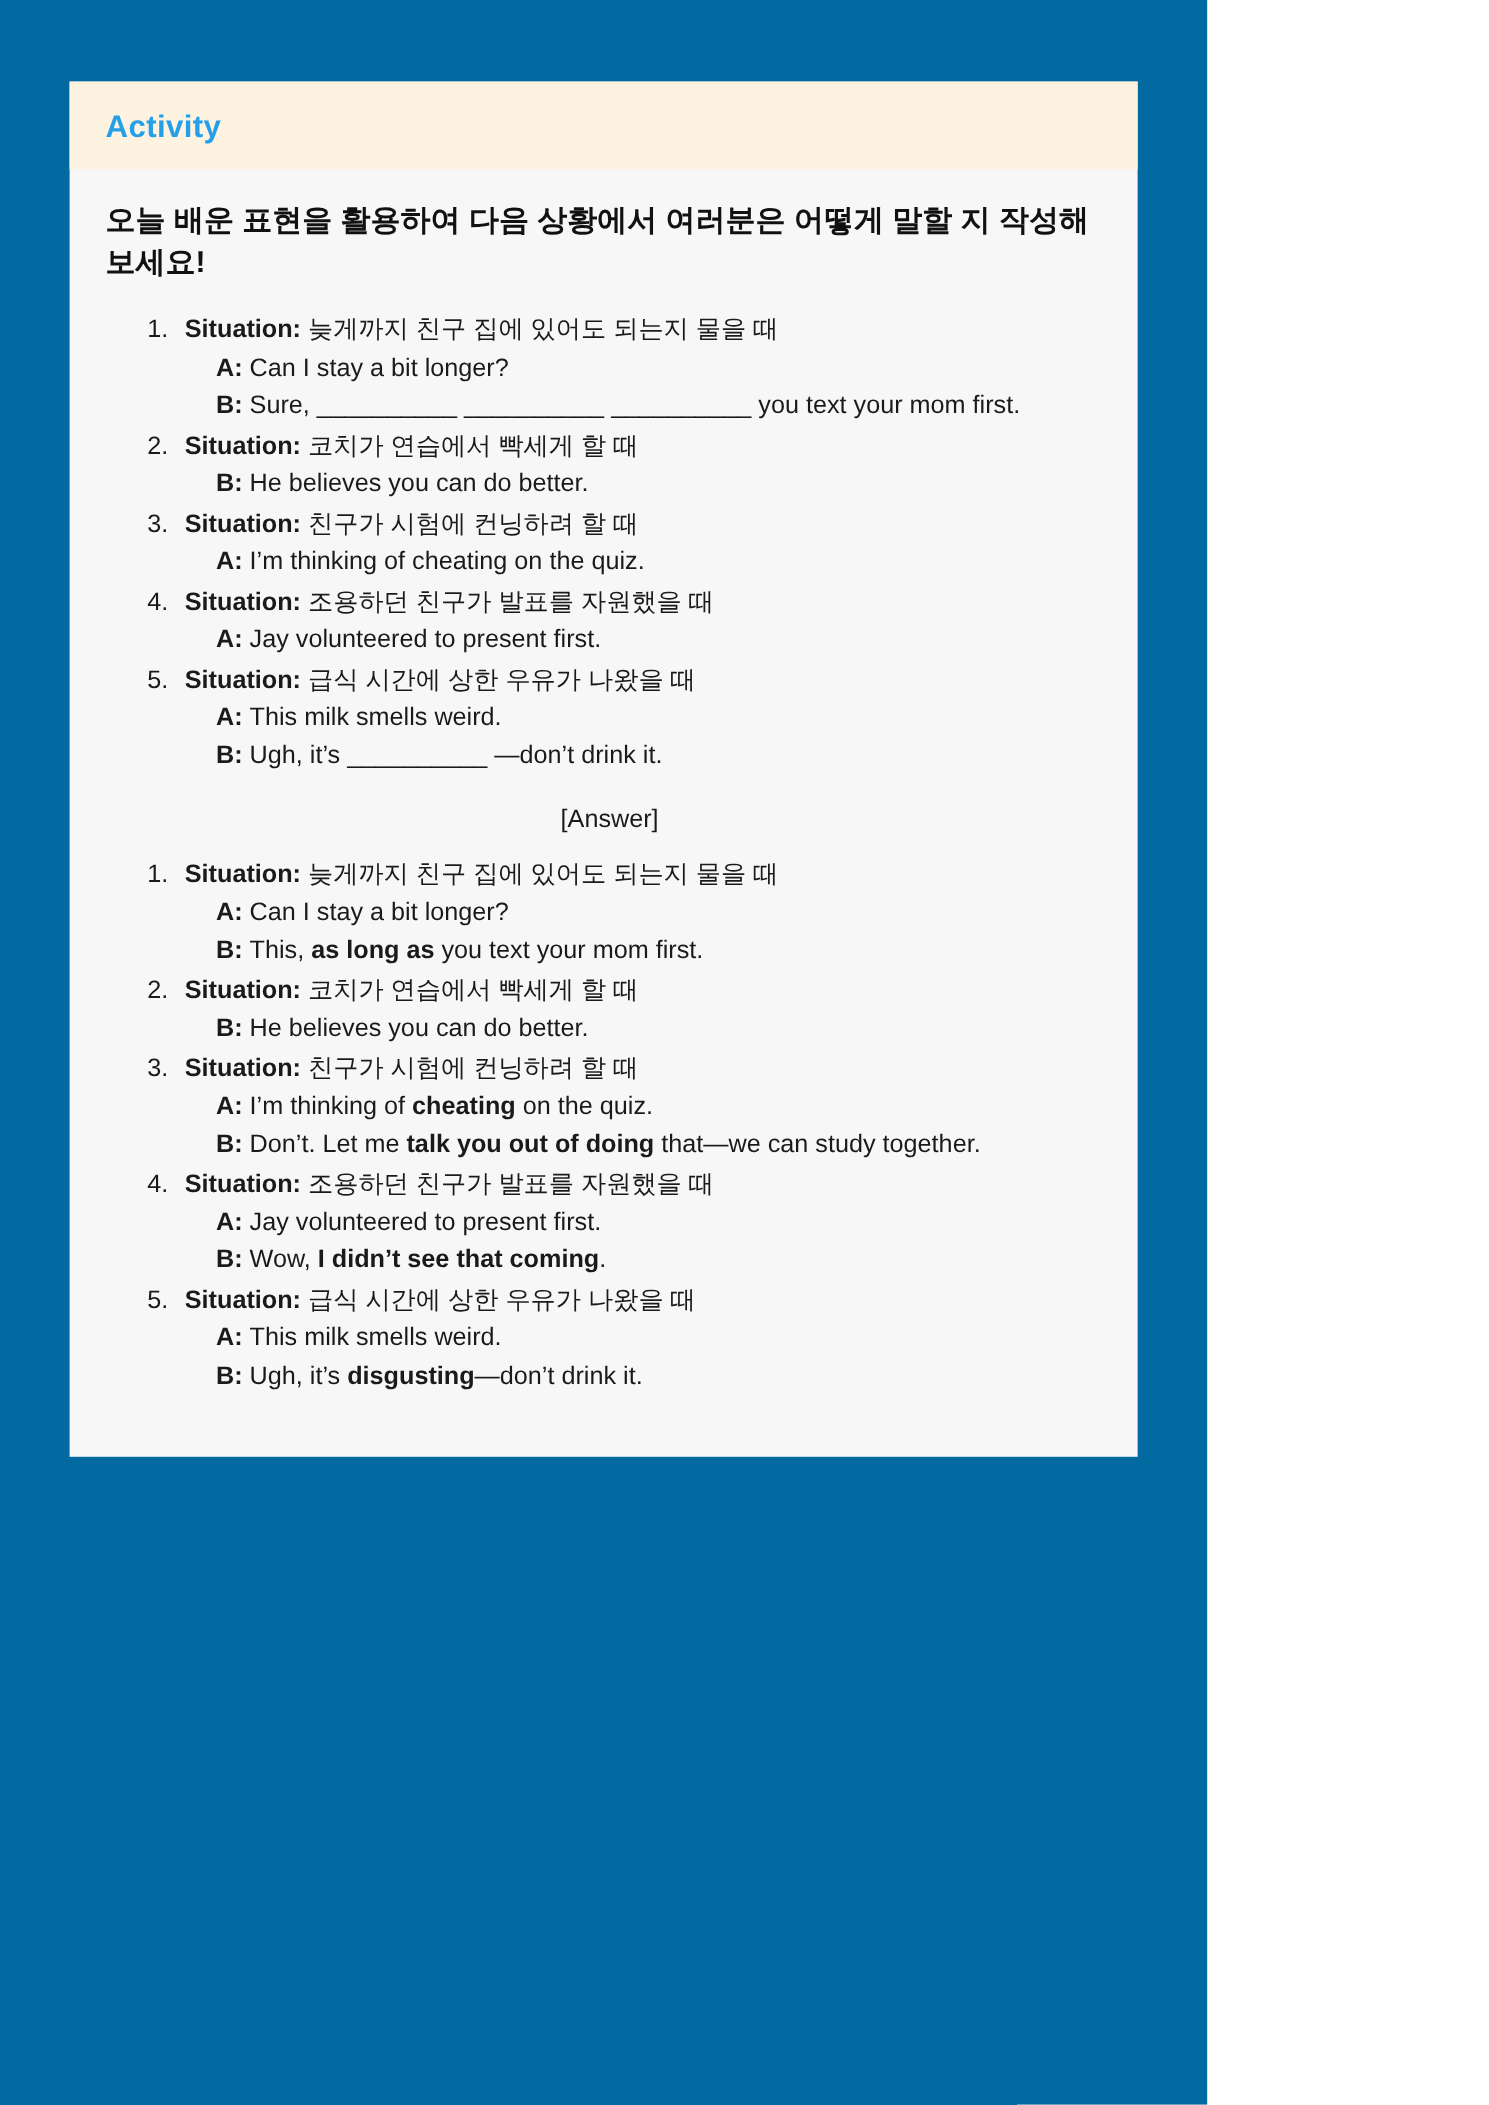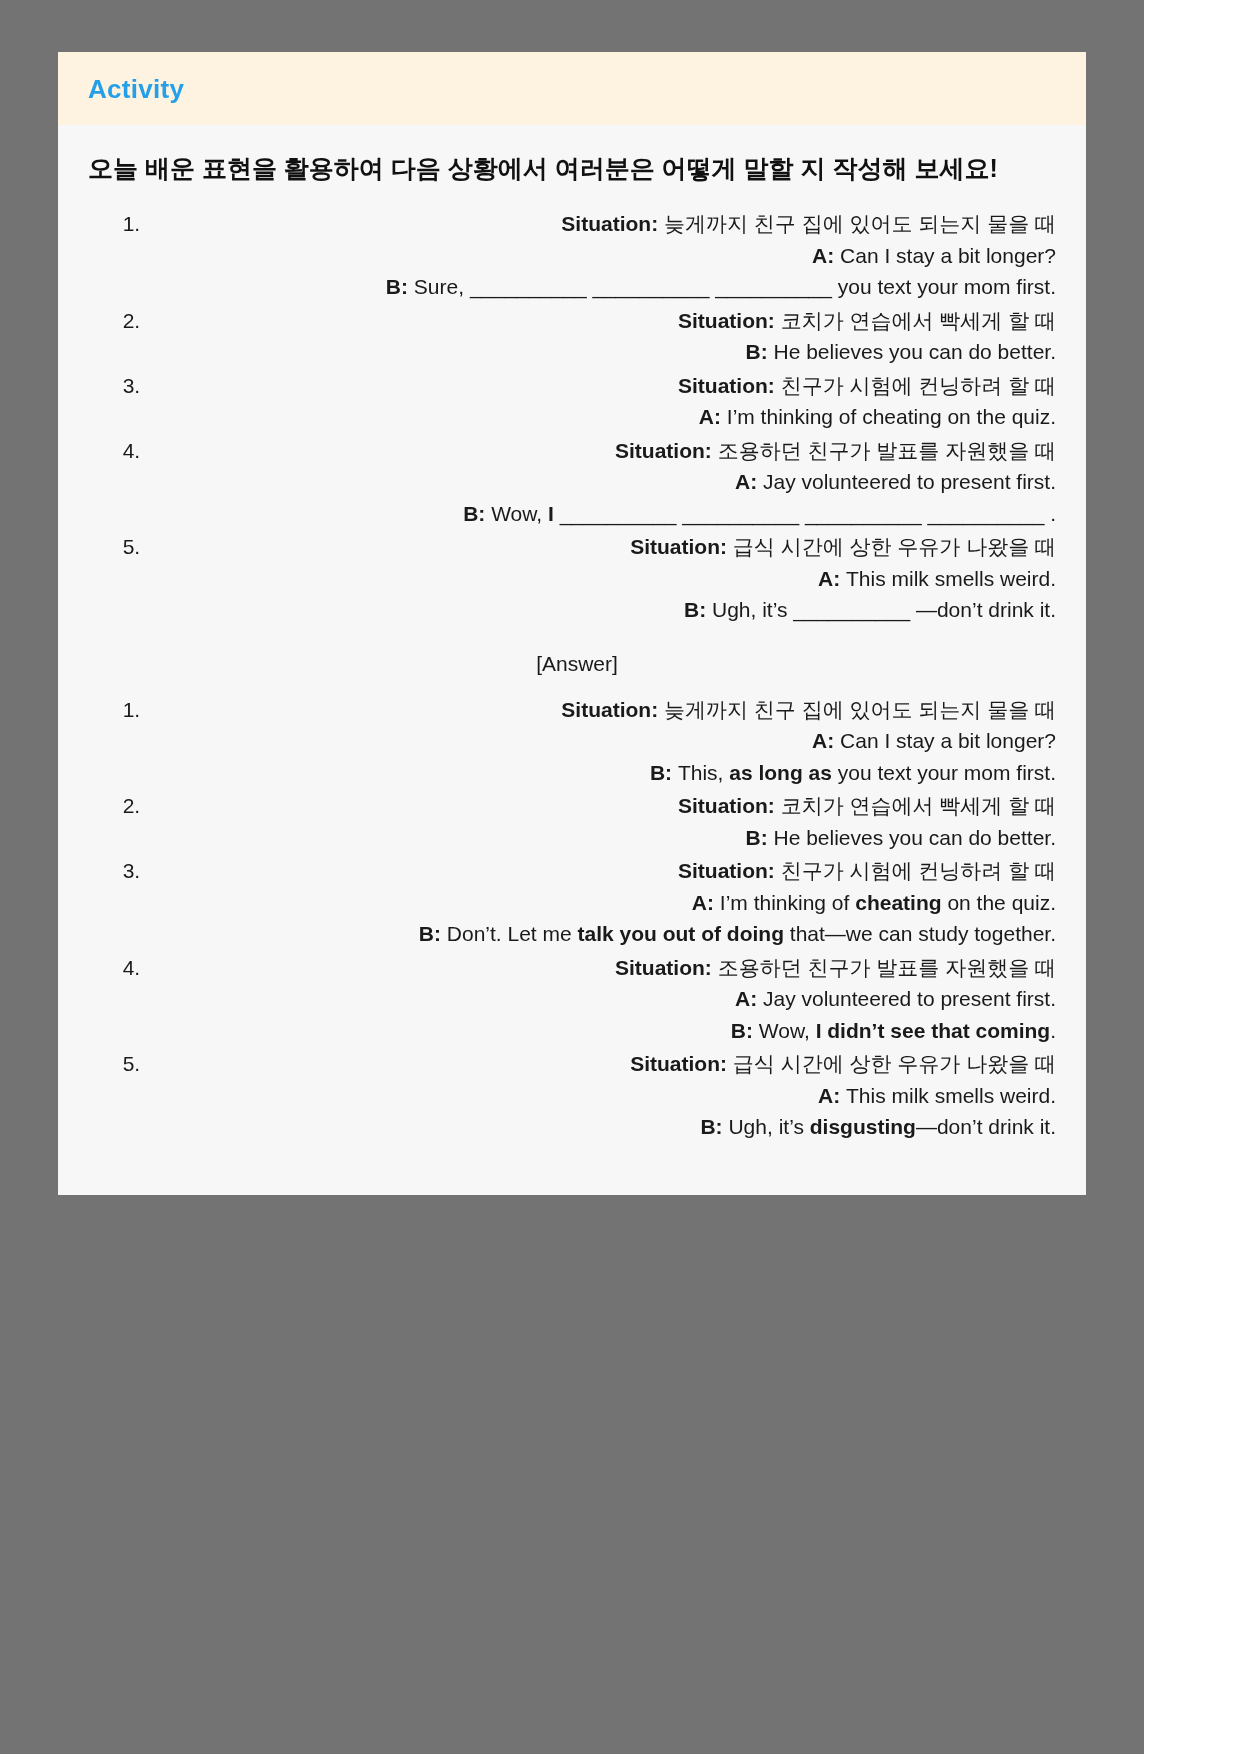--- a/index.html
+++ b/index.html
@@ -8,24 +8,24 @@
     padding: 0;
     background: #ffffff;
   }
   body {
     width: 1241px;
     min-height: 1754px;
     font-family: "Liberation Sans", sans-serif;
     color: #1a1a1a;
   }
   .page {
-    width: 1144px;
+    width: 1006px;
     min-height: 1754px;
-    padding: 52px 58px 0 58px;
-    background: #737373;
+    padding: 68px 58px 0 58px;
+    background: #0369a1;
   }
   .sheet {
     background: #f7f7f7;
     padding: 0 0 40px 0;
   }
   .activity-header {
     background: #fdf3e0;
     padding: 22px 30px 20px 30px;
   }
   .activity-title {
@@ -41,21 +41,20 @@
     font-size: 25px;
     font-weight: bold;
     color: #111;
     line-height: 1.4;
     margin-bottom: 22px;
   }
   ol.items {
     margin: 0 0 0 0;
     padding-left: 58px;
     list-style: decimal;
-    text-align: right;
   }
   ol.items > li {
     font-size: 21px;
     line-height: 1.55;
     margin-bottom: 2px;
     padding-left: 8px;
   }
   ol.items > li::marker {
     font-size: 21px;
   }
@@ -103,21 +102,20 @@
             <div class="situation-line"><span class="lbl">Situation: </span><span>코치가 연습에서 빡세게 할 때</span></div>
             <div class="turn"><span class="lbl">B: </span><span>He believes you can do better.</span></div>
           </li>
           <li>
             <div class="situation-line"><span class="lbl">Situation: </span><span>친구가 시험에 컨닝하려 할 때</span></div>
             <div class="turn"><span class="lbl">A: </span><span>I’m thinking of cheating on the quiz.</span></div>
           </li>
           <li>
             <div class="situation-line"><span class="lbl">Situation: </span><span>조용하던 친구가 발표를 자원했을 때</span></div>
             <div class="turn"><span class="lbl">A: </span><span>Jay volunteered to present first.</span></div>
-            <div class="turn"><span class="lbl">B: </span><span>Wow, </span><b class="strong">I</b><span> __________ __________ __________ __________ .</span></div>
           </li>
           <li>
             <div class="situation-line"><span class="lbl">Situation: </span><span>급식 시간에 상한 우유가 나왔을 때</span></div>
             <div class="turn"><span class="lbl">A: </span><span>This milk smells weird.</span></div>
             <div class="turn"><span class="lbl">B: </span><span>Ugh, it’s __________ —don’t drink it.</span></div>
           </li>
         </ol>
 
       <div class="answer-tag">[Answer]</div>
 

